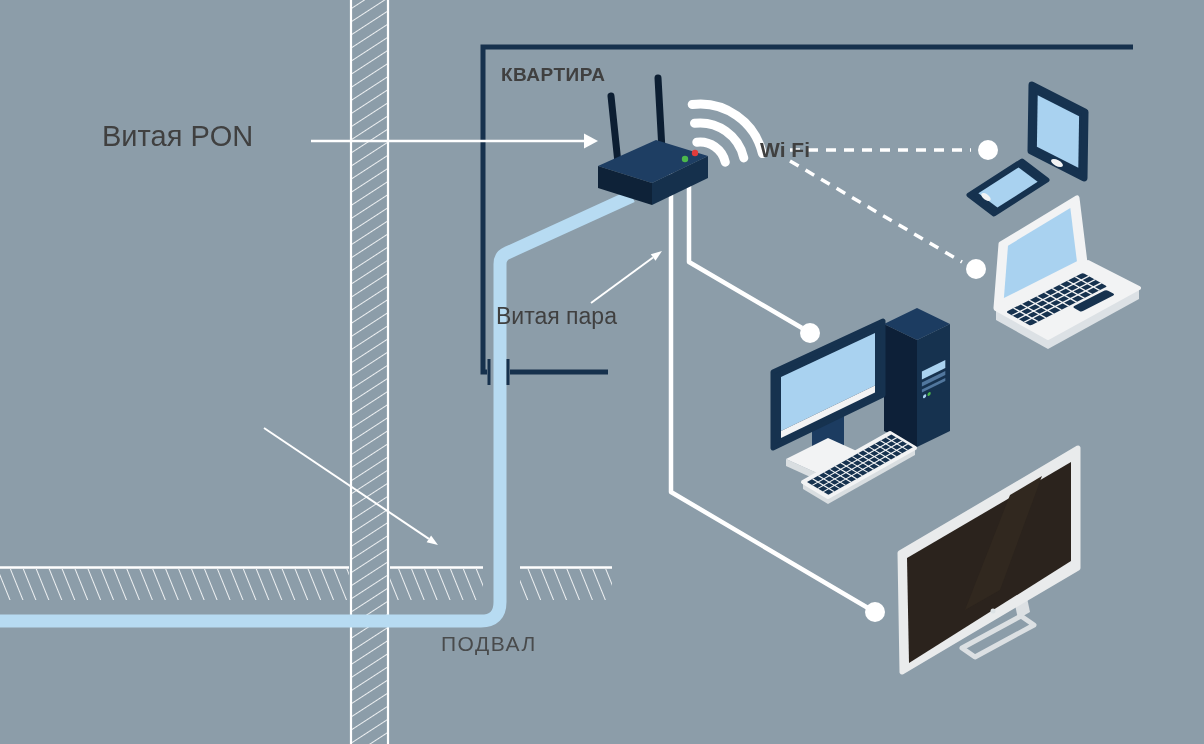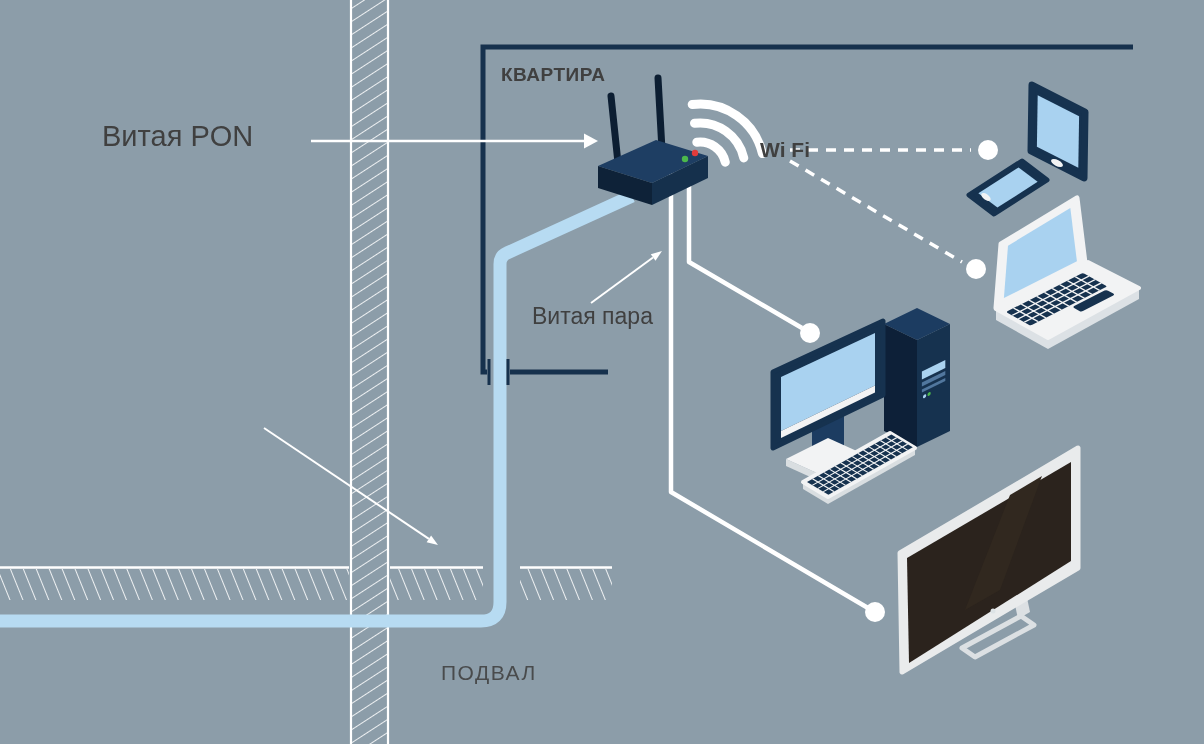--- a/index.html
+++ b/index.html
@@ -4,23 +4,23 @@
 <title>Diagram</title>
 <style>
   html,body{margin:0;padding:0;background:#8C9DA9;}
   .stage{position:relative;width:1204px;height:744px;background:#8C9DA9;overflow:hidden;
          font-family:"Liberation Sans","DejaVu Sans",sans-serif;}
   .stage svg{position:absolute;left:0;top:0;}
   .lbl{position:absolute;color:#404040;white-space:nowrap;line-height:1;}
   .lbl-modem{left:102px;top:122px;font-size:29px;font-weight:400;}
   .lbl-apartment{left:501px;top:65px;font-size:19px;font-weight:700;letter-spacing:.5px;}
   .lbl-wifi{left:760px;top:139px;font-size:21px;font-weight:700;}
-  .lbl-twisted{left:532px;top:305px;font-size:23px;font-weight:400;}
+  .lbl-twisted{left:496px;top:305px;font-size:23px;font-weight:400;}
   .lbl-fiber{left:81px;top:395px;font-size:27px;font-weight:400;letter-spacing:1px;}
-  .lbl-basement{left:441px;top:662px;font-size:21px;font-weight:400;letter-spacing:1.5px;opacity:.88;}
+  .lbl-basement{left:441px;top:633px;font-size:21px;font-weight:400;letter-spacing:1.5px;opacity:.88;}
 </style>
 </head>
 <body>
 
 <div class="stage">
 <svg width="1204" height="744" viewBox="0 0 1204 744">
   <defs>
     <pattern id="hatchWall" patternUnits="userSpaceOnUse" width="11" height="11" patternTransform="rotate(57)">
       <line x1="0" y1="0" x2="0" y2="11" stroke="#ffffff" stroke-width="1.7"></line>
     </pattern>

